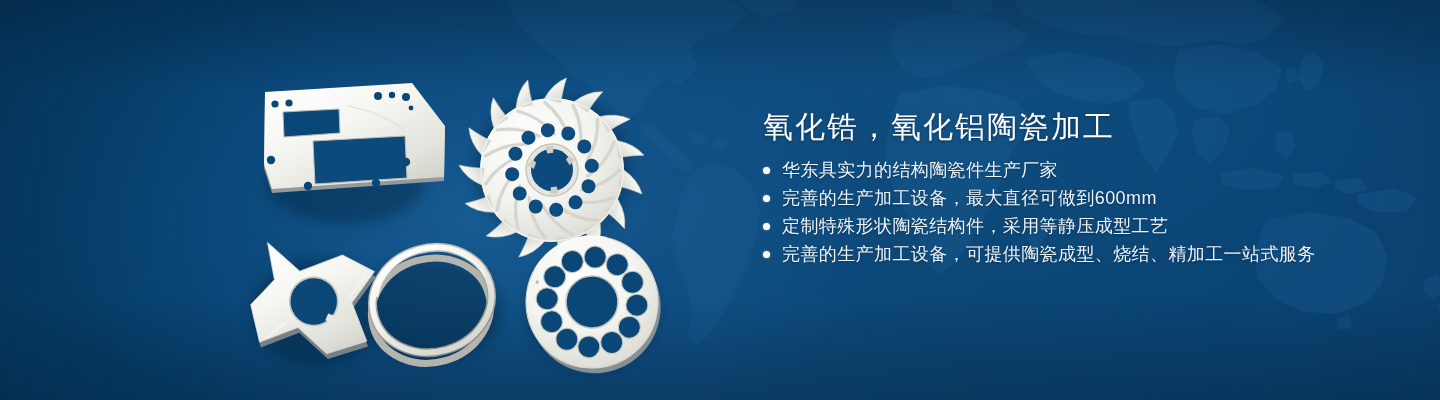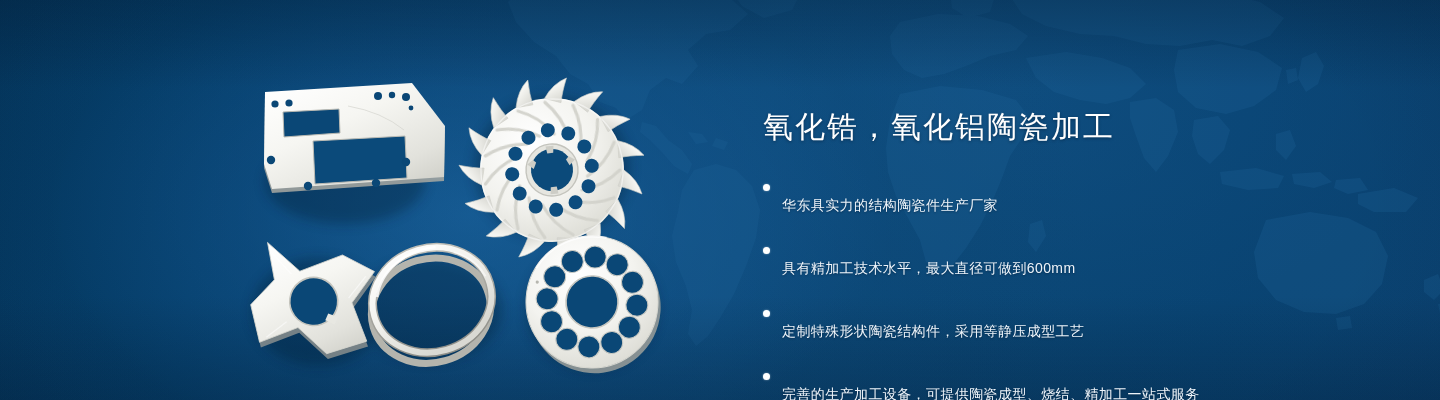--- a/index.html
+++ b/index.html
@@ -116,25 +116,24 @@
     flex: 0 0 auto;
     width: 7px;
     height: 7px;
     border-radius: 50%;
     background: #ffffff;
     margin-right: 12px;
     box-shadow: 0 0 2px rgba(255,255,255,0.5);
   }
   .bullet-text {
     color: #eef4fa;
-    font-size: 14px;
+    font-size: 18px;
     line-height: 20px;
     letter-spacing: 0.4px;
     text-shadow: 0 1px 2px rgba(0,18,36,0.40);
-    margin-top: 35px;
   }
 </style>
 </head>
 <body>
 
 <div class="banner">
 
   <div class="bg-base"></div>
 
   <div class="worldmap">
@@ -409,21 +408,21 @@
   <div class="copy">
     <h1 class="headline">氧化锆，氧化铝陶瓷加工</h1>
 
     <ul class="bullets">
       <li class="bullet">
         <span class="dot"></span>
         <span class="bullet-text">华东具实力的结构陶瓷件生产厂家</span>
       </li>
       <li class="bullet">
         <span class="dot"></span>
-        <span class="bullet-text">具有精加工技术水平，最大直径可做到600mm</span>
+        <span class="bullet-text">完善的生产加工设备，最大直径可做到600mm</span>
       </li>
       <li class="bullet">
         <span class="dot"></span>
         <span class="bullet-text">定制特殊形状陶瓷结构件，采用等静压成型工艺</span>
       </li>
       <li class="bullet">
         <span class="dot"></span>
         <span class="bullet-text">完善的生产加工设备，可提供陶瓷成型、烧结、精加工一站式服务</span>
       </li>
     </ul>

